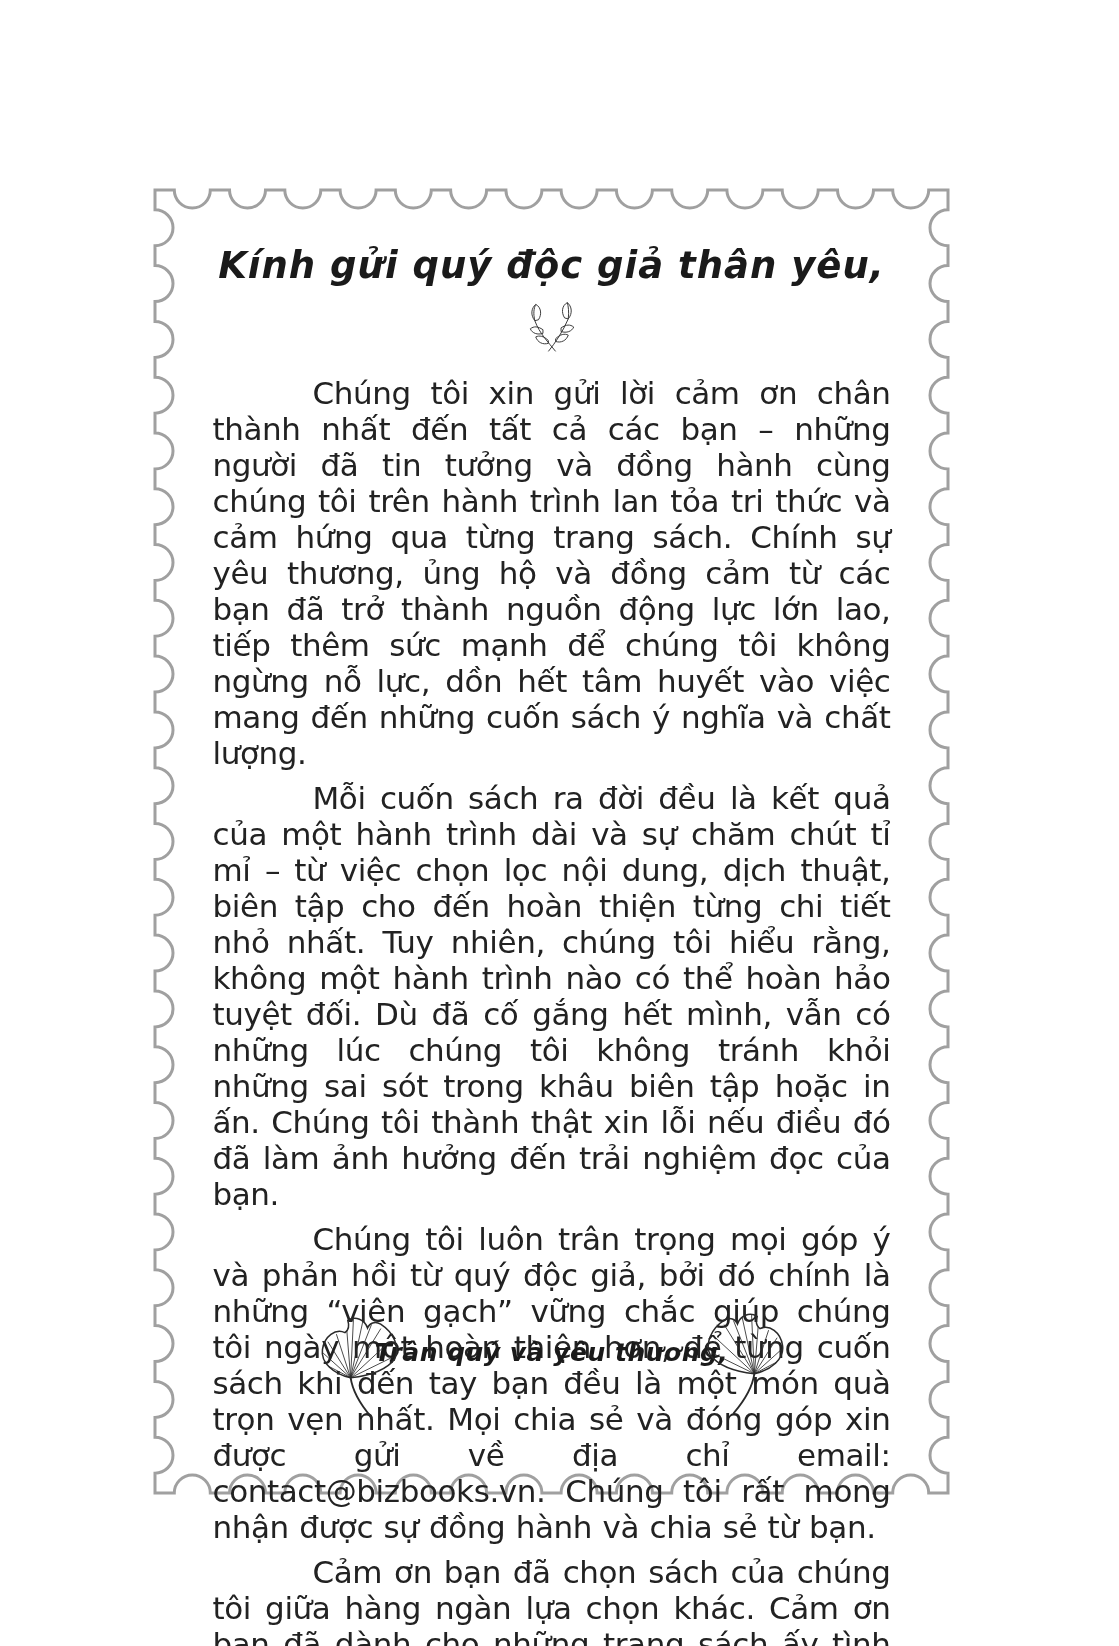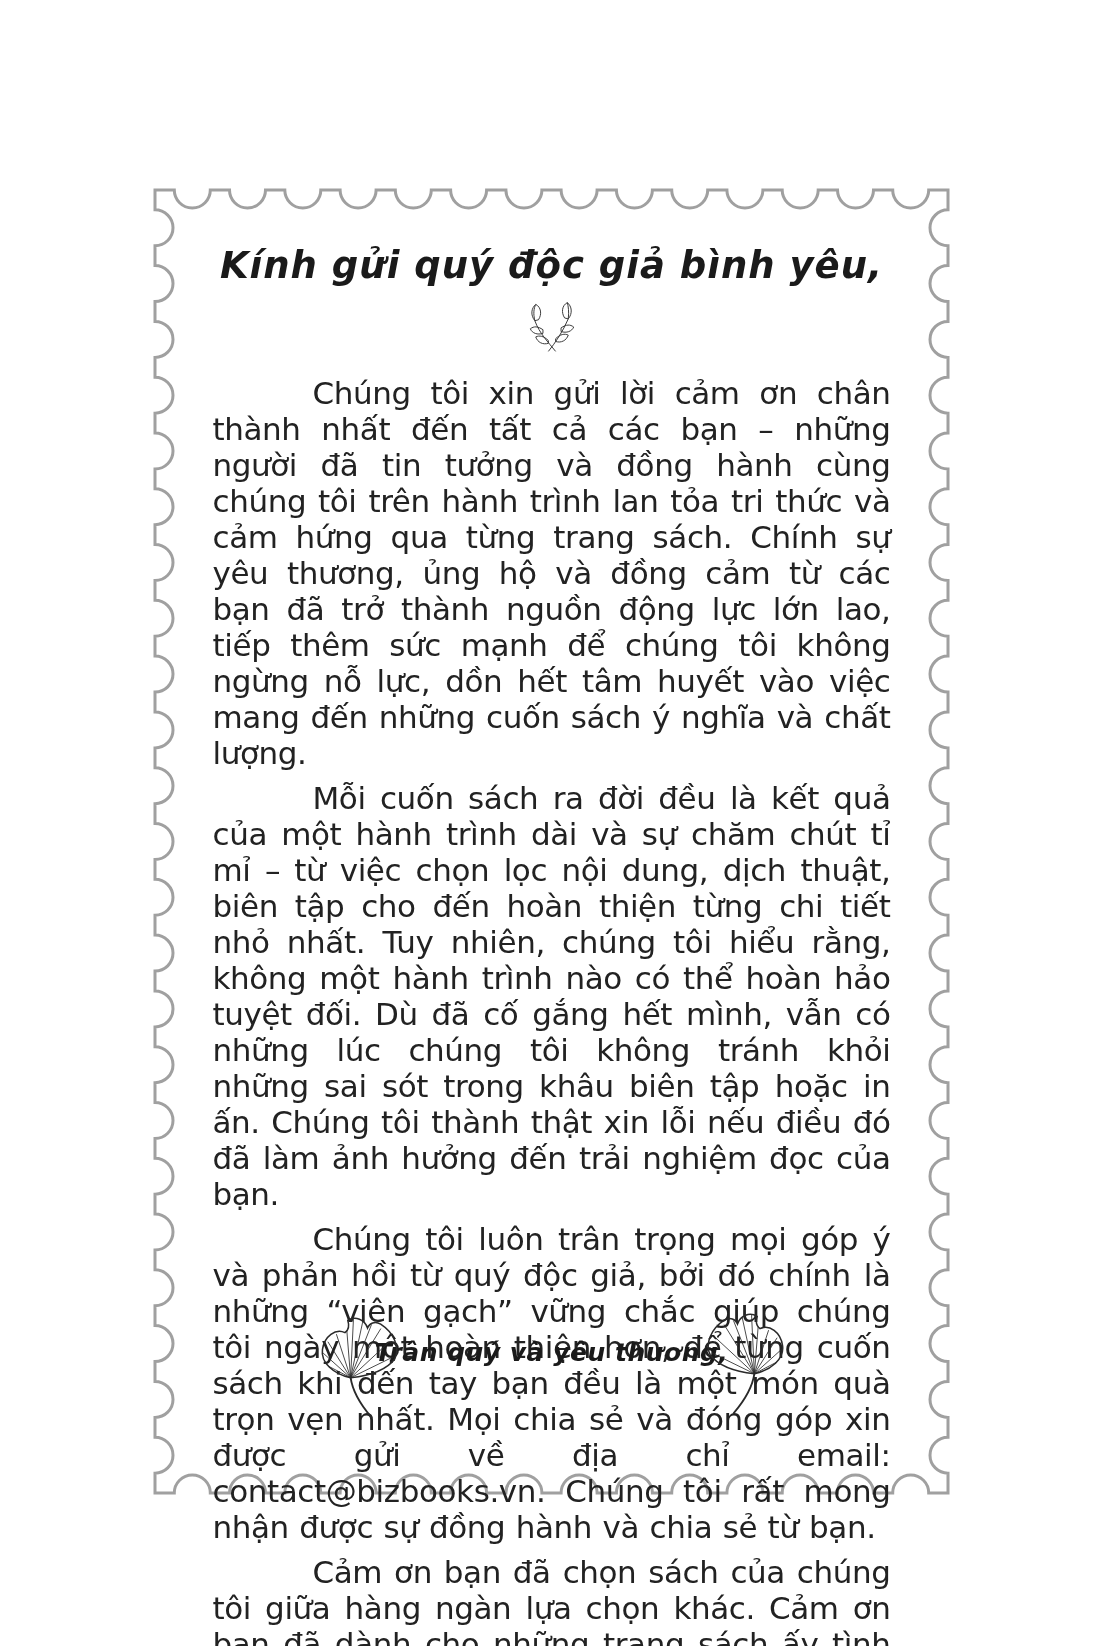--- a/index.html
+++ b/index.html
@@ -74,21 +74,21 @@
 <body>
 
 <div class="page">
 
   <svg class="stamp-border" viewBox="0 0 1119 1646" aria-hidden="true">
     <path id="stampPath" d="M155,190L174.3,190A18,18 0 0 0 210.3,190L229.5,190A18,18 0 0 0 265.5,190L284.8,190A18,18 0 0 0 320.8,190L340.1,190A18,18 0 0 0 376.1,190L395.3,190A18,18 0 0 0 431.3,190L450.6,190A18,18 0 0 0 486.6,190L505.9,190A18,18 0 0 0 541.9,190L561.1,190A18,18 0 0 0 597.1,190L616.4,190A18,18 0 0 0 652.4,190L671.7,190A18,18 0 0 0 707.7,190L726.9,190A18,18 0 0 0 762.9,190L782.2,190A18,18 0 0 0 818.2,190L837.5,190A18,18 0 0 0 873.5,190L892.7,190A18,18 0 0 0 928.7,190L948,190L948,209.8A18,18 0 0 0 948,245.8L948,265.6A18,18 0 0 0 948,301.6L948,321.4A18,18 0 0 0 948,357.4L948,377.2A18,18 0 0 0 948,413.2L948,433.0A18,18 0 0 0 948,469.0L948,488.8A18,18 0 0 0 948,524.8L948,544.5A18,18 0 0 0 948,580.5L948,600.3A18,18 0 0 0 948,636.3L948,656.1A18,18 0 0 0 948,692.1L948,711.9A18,18 0 0 0 948,747.9L948,767.7A18,18 0 0 0 948,803.7L948,823.5A18,18 0 0 0 948,859.5L948,879.3A18,18 0 0 0 948,915.3L948,935.1A18,18 0 0 0 948,971.1L948,990.9A18,18 0 0 0 948,1026.9L948,1046.7A18,18 0 0 0 948,1082.7L948,1102.5A18,18 0 0 0 948,1138.5L948,1158.2A18,18 0 0 0 948,1194.2L948,1214.0A18,18 0 0 0 948,1250.0L948,1269.8A18,18 0 0 0 948,1305.8L948,1325.6A18,18 0 0 0 948,1361.6L948,1381.4A18,18 0 0 0 948,1417.4L948,1437.2A18,18 0 0 0 948,1473.2L948,1493L928.7,1493A18,18 0 0 0 892.7,1493L873.5,1493A18,18 0 0 0 837.5,1493L818.2,1493A18,18 0 0 0 782.2,1493L762.9,1493A18,18 0 0 0 726.9,1493L707.7,1493A18,18 0 0 0 671.7,1493L652.4,1493A18,18 0 0 0 616.4,1493L597.1,1493A18,18 0 0 0 561.1,1493L541.9,1493A18,18 0 0 0 505.9,1493L486.6,1493A18,18 0 0 0 450.6,1493L431.3,1493A18,18 0 0 0 395.3,1493L376.1,1493A18,18 0 0 0 340.1,1493L320.8,1493A18,18 0 0 0 284.8,1493L265.5,1493A18,18 0 0 0 229.5,1493L210.3,1493A18,18 0 0 0 174.3,1493L155,1493L155,1473.2A18,18 0 0 0 155,1437.2L155,1417.4A18,18 0 0 0 155,1381.4L155,1361.6A18,18 0 0 0 155,1325.6L155,1305.8A18,18 0 0 0 155,1269.8L155,1250.0A18,18 0 0 0 155,1214.0L155,1194.2A18,18 0 0 0 155,1158.2L155,1138.5A18,18 0 0 0 155,1102.5L155,1082.7A18,18 0 0 0 155,1046.7L155,1026.9A18,18 0 0 0 155,990.9L155,971.1A18,18 0 0 0 155,935.1L155,915.3A18,18 0 0 0 155,879.3L155,859.5A18,18 0 0 0 155,823.5L155,803.7A18,18 0 0 0 155,767.7L155,747.9A18,18 0 0 0 155,711.9L155,692.1A18,18 0 0 0 155,656.1L155,636.3A18,18 0 0 0 155,600.3L155,580.5A18,18 0 0 0 155,544.5L155,524.7A18,18 0 0 0 155,488.7L155,469.0A18,18 0 0 0 155,433.0L155,413.2A18,18 0 0 0 155,377.2L155,357.4A18,18 0 0 0 155,321.4L155,301.6A18,18 0 0 0 155,265.6L155,245.8A18,18 0 0 0 155,209.8Z" fill="none" stroke="#a0a0a0" stroke-width="3"></path>
   </svg>
 
   <div class="content">
 
-    <h1 class="letter-title">Kính gửi quý độc giả bình yêu,</h1>
+    <h1 class="letter-title">Kính gửi quý độc giả thân yêu,</h1>
 
     <div class="ornament-wrap">
       <svg viewBox="0 0 64 62" width="58" height="56" aria-hidden="true">
         <g fill="none" stroke="#3a3a3a" stroke-width="1.1" stroke-linejoin="round">
           <path d="M36,58 C28,48 18,38 13,24"></path>
           <path d="M13,24 C8,18 9,10 14,6 C20,9 21,17 17,23 Z"></path>
           <path d="M13,24 C11,16 12,10 14,6"></path>
           <path d="M22,34 C16,30 12,30 8,33 C10,38 16,40 22,38 Z"></path>
           <path d="M28,46 C23,41 18,40 14,42 C16,48 22,51 28,49 Z"></path>
           <path d="M28,58 C36,48 44,36 50,22"></path>

